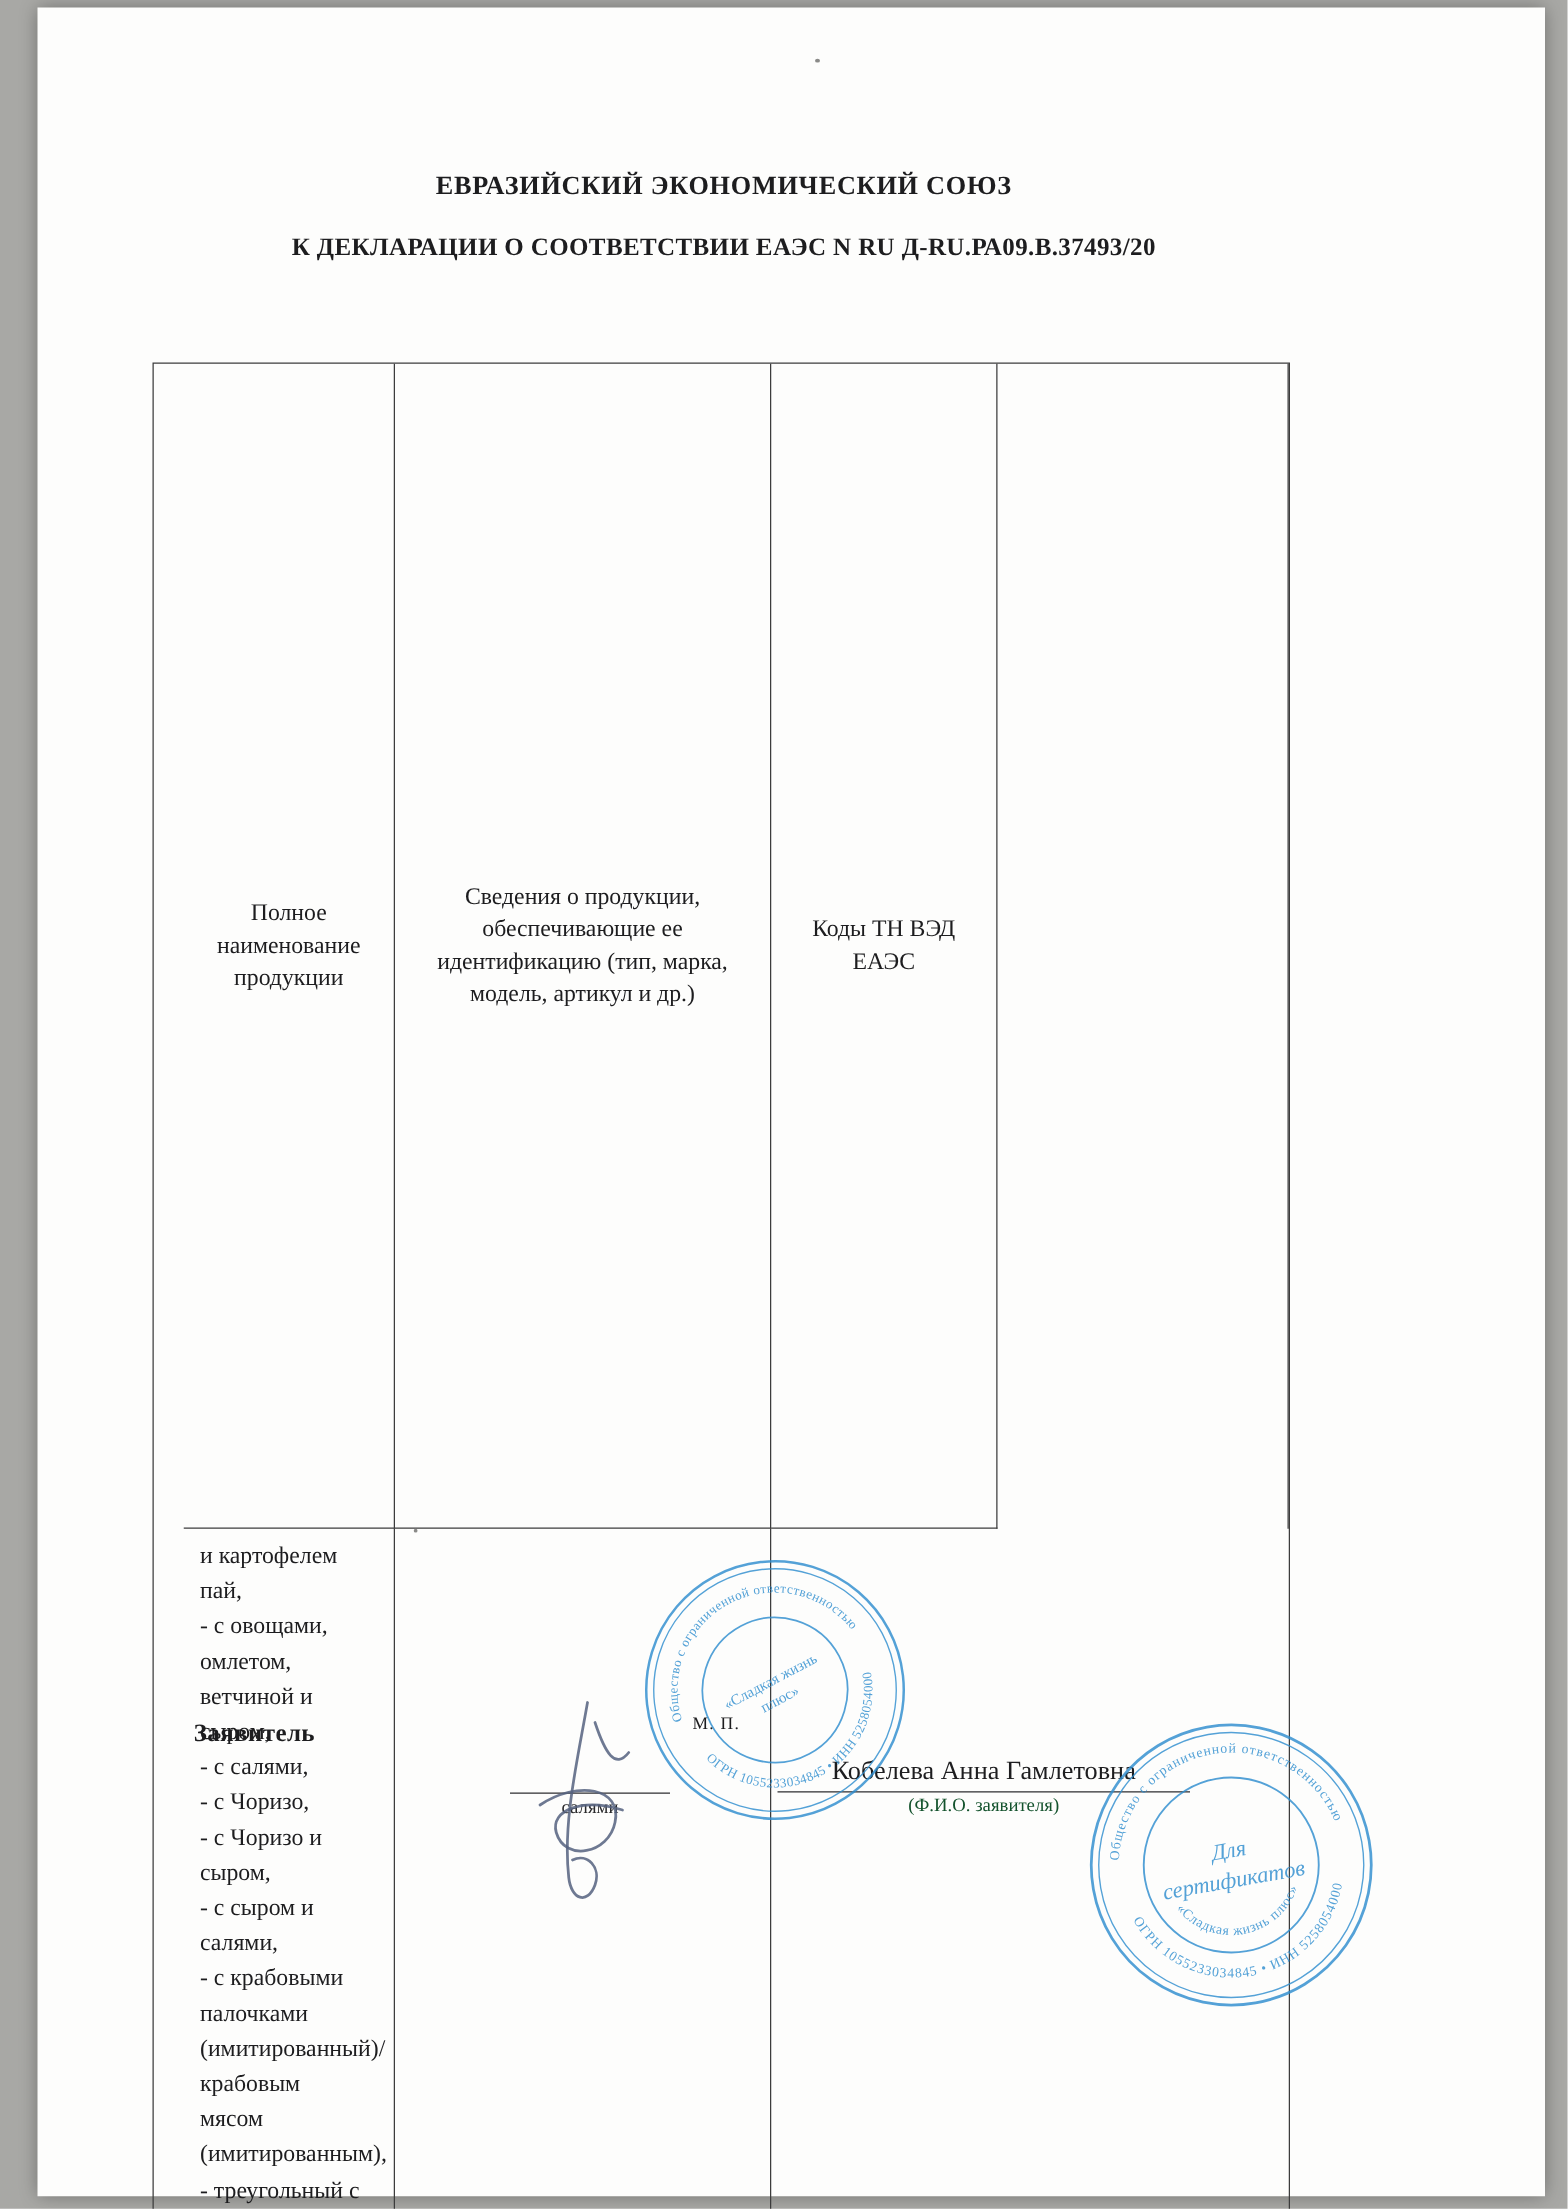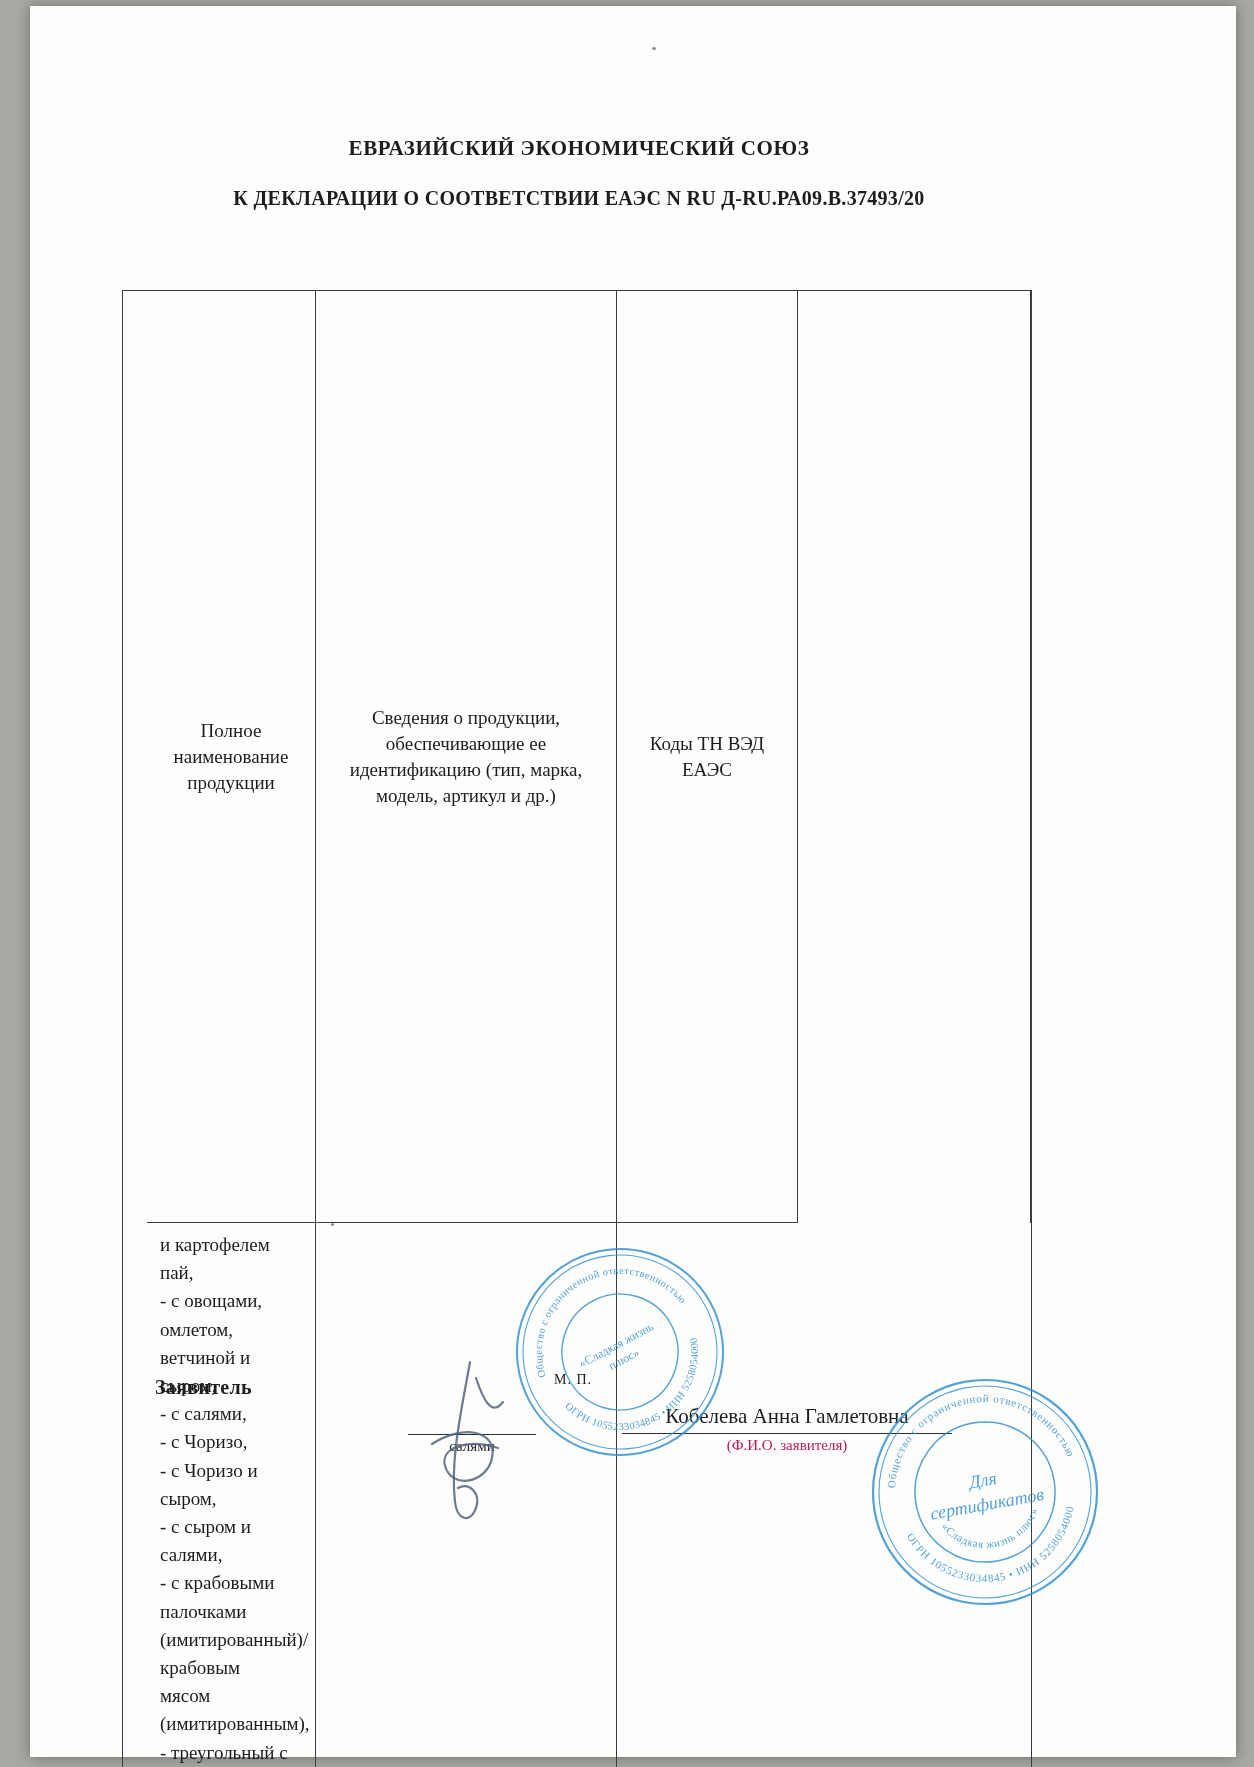--- a/index.html
+++ b/index.html
@@ -66,21 +66,21 @@
     position:absolute;left:524px;top:1366px;
     font-size:14px;letter-spacing:1px;
   }
   .name-block{
     position:absolute;left:592px;top:1398px;width:330px;
     text-align:center;
   }
   .name-text{font-size:21px;padding-bottom:4px;}
   .name-line{
     border-top:1.6px solid #2e2e30;
-    font-size:15px;color:#be185d;padding-top:3px;
+    font-size:15px;color:#14532d;padding-top:3px;
   }
   .overlay{
     position:absolute;left:0;top:0;
     pointer-events:none;
   }
   .stamp{opacity:.82;}
   .stamp circle{fill:none;stroke:#2f8ecf;}
   .stamp text{fill:#2f8ecf;font-family:"Liberation Serif",serif;}
   .ringtxt{font-size:11px;letter-spacing:.8px;}
   .ringtxt-sm{font-size:10.5px;letter-spacing:.4px;}

